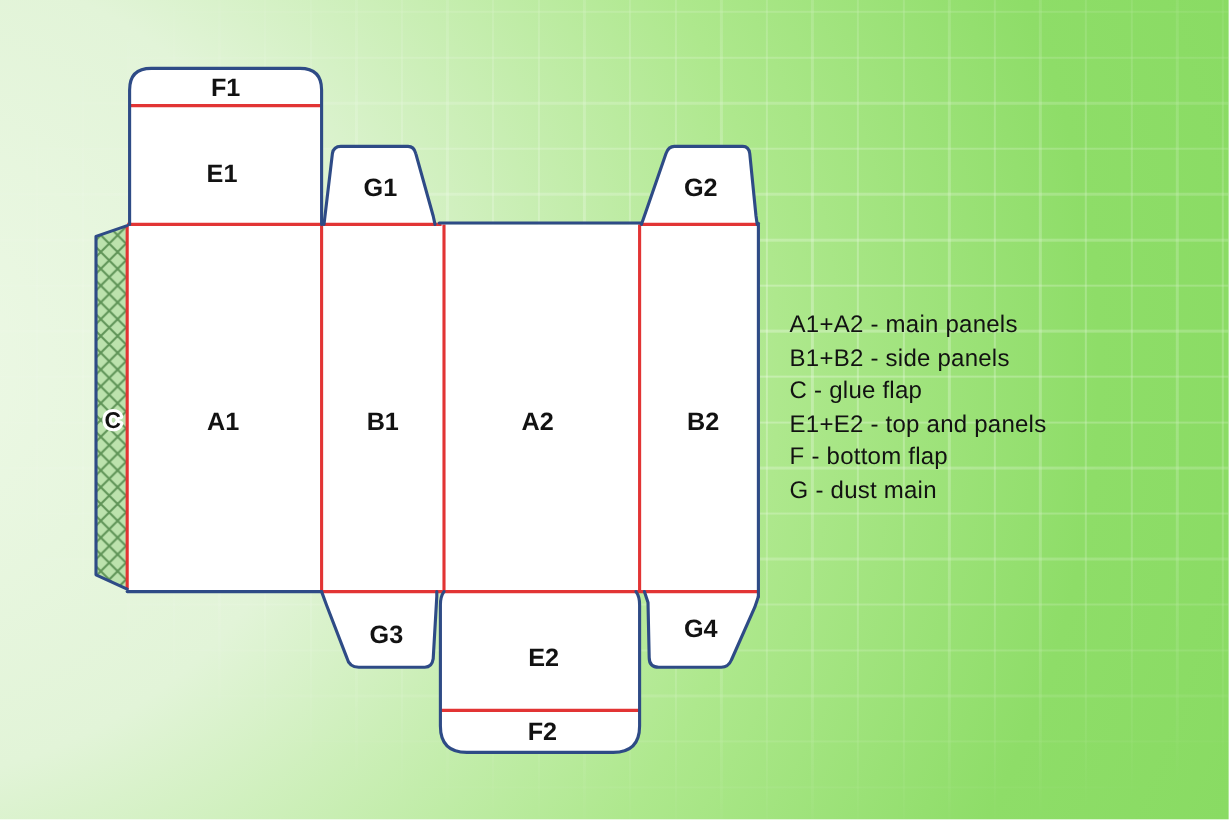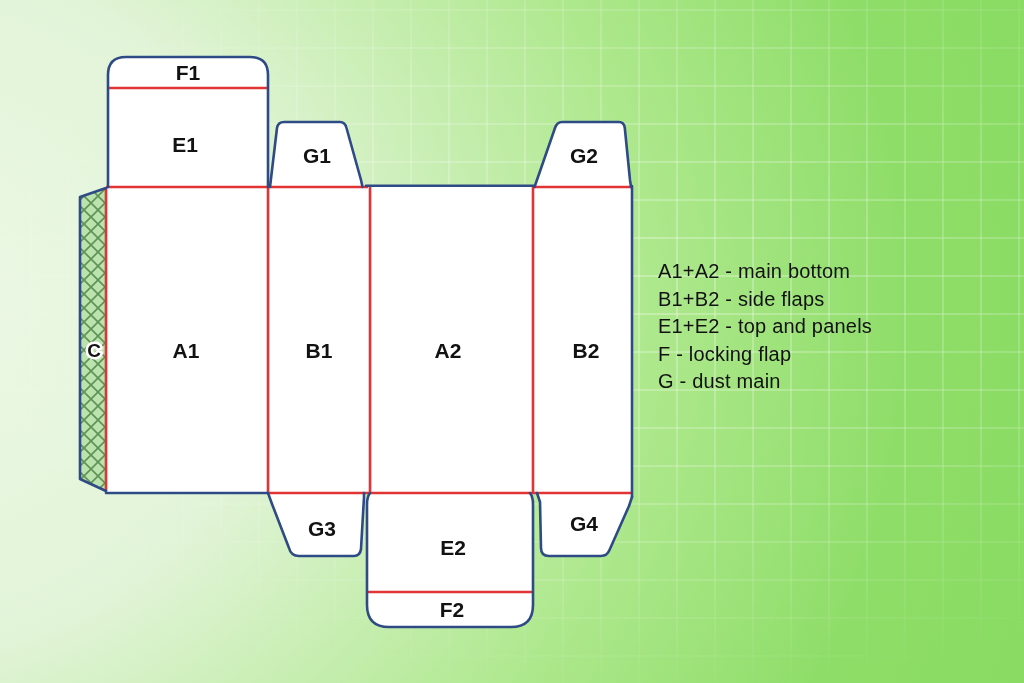--- a/index.html
+++ b/index.html
@@ -118,19 +118,20 @@
       <text class="panel-label" x="448" y="358">A2</text>
       <text class="panel-label" x="586" y="358">B2</text>
       <text class="panel-label" x="322" y="536">G3</text>
       <text class="panel-label" x="584" y="531">G4</text>
       <text class="panel-label" x="453" y="555">E2</text>
       <text class="panel-label" x="452" y="617">F2</text>
     </g>
   </svg>
 
   <div class="legend">
-    <div>A1+A2 - main bottom</div>
-    <div>B1+B2 - side flaps</div>
+    <div>A1+A2 - main panels</div>
+    <div>B1+B2 - side panels</div>
+    <div>C - glue flap</div>
     <div>E1+E2 - top and panels</div>
-    <div>F - locking flap</div>
+    <div>F - bottom flap</div>
     <div>G - dust main</div>
   </div>
 </div>
 
 </body></html>

